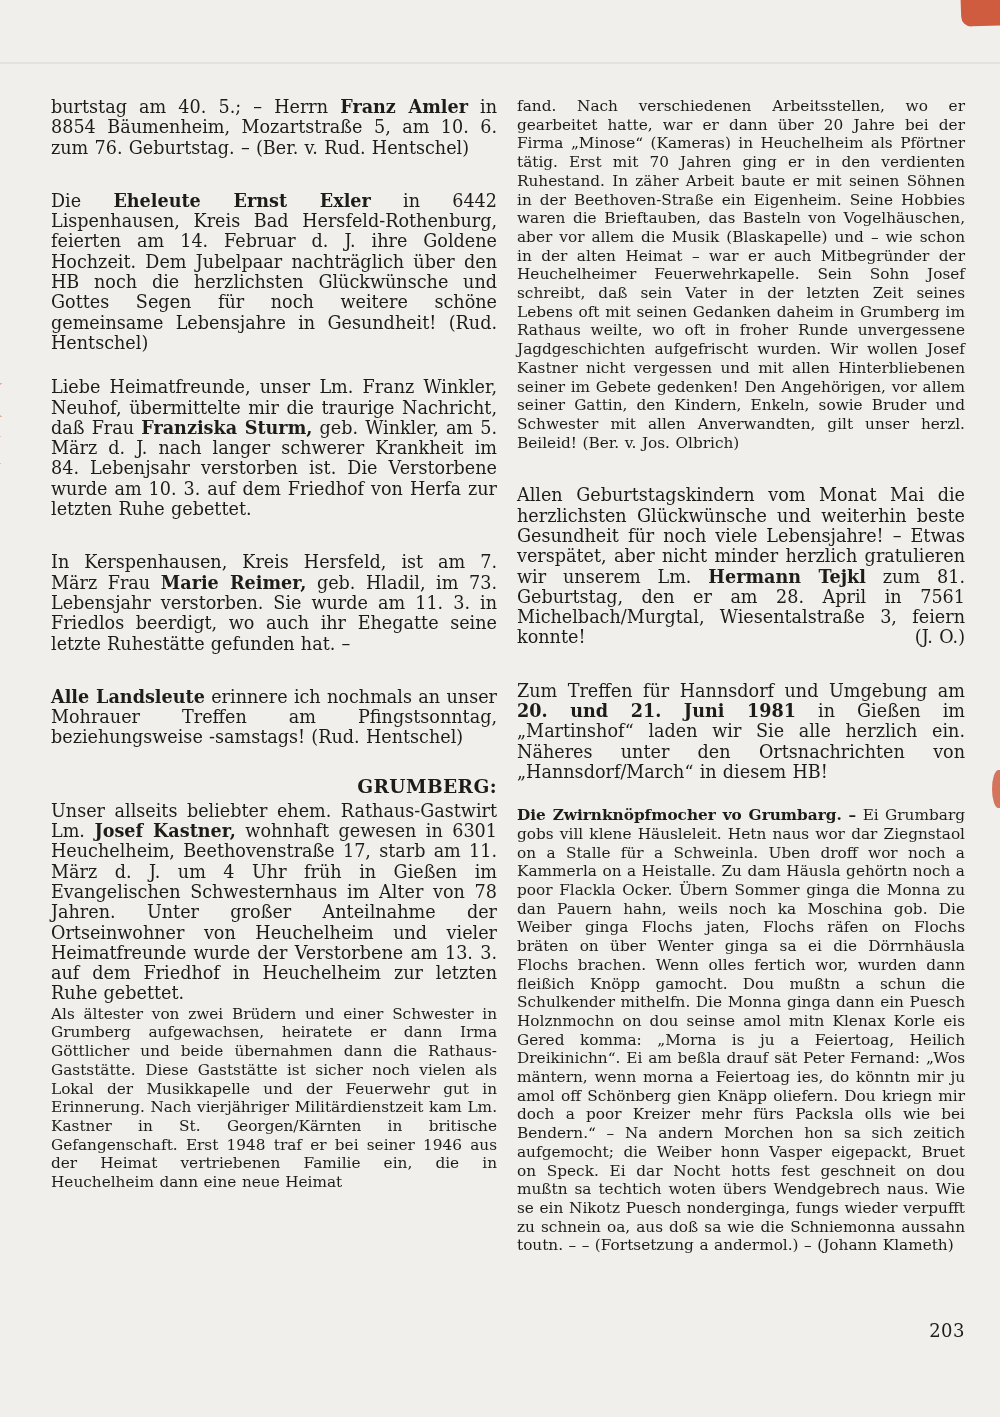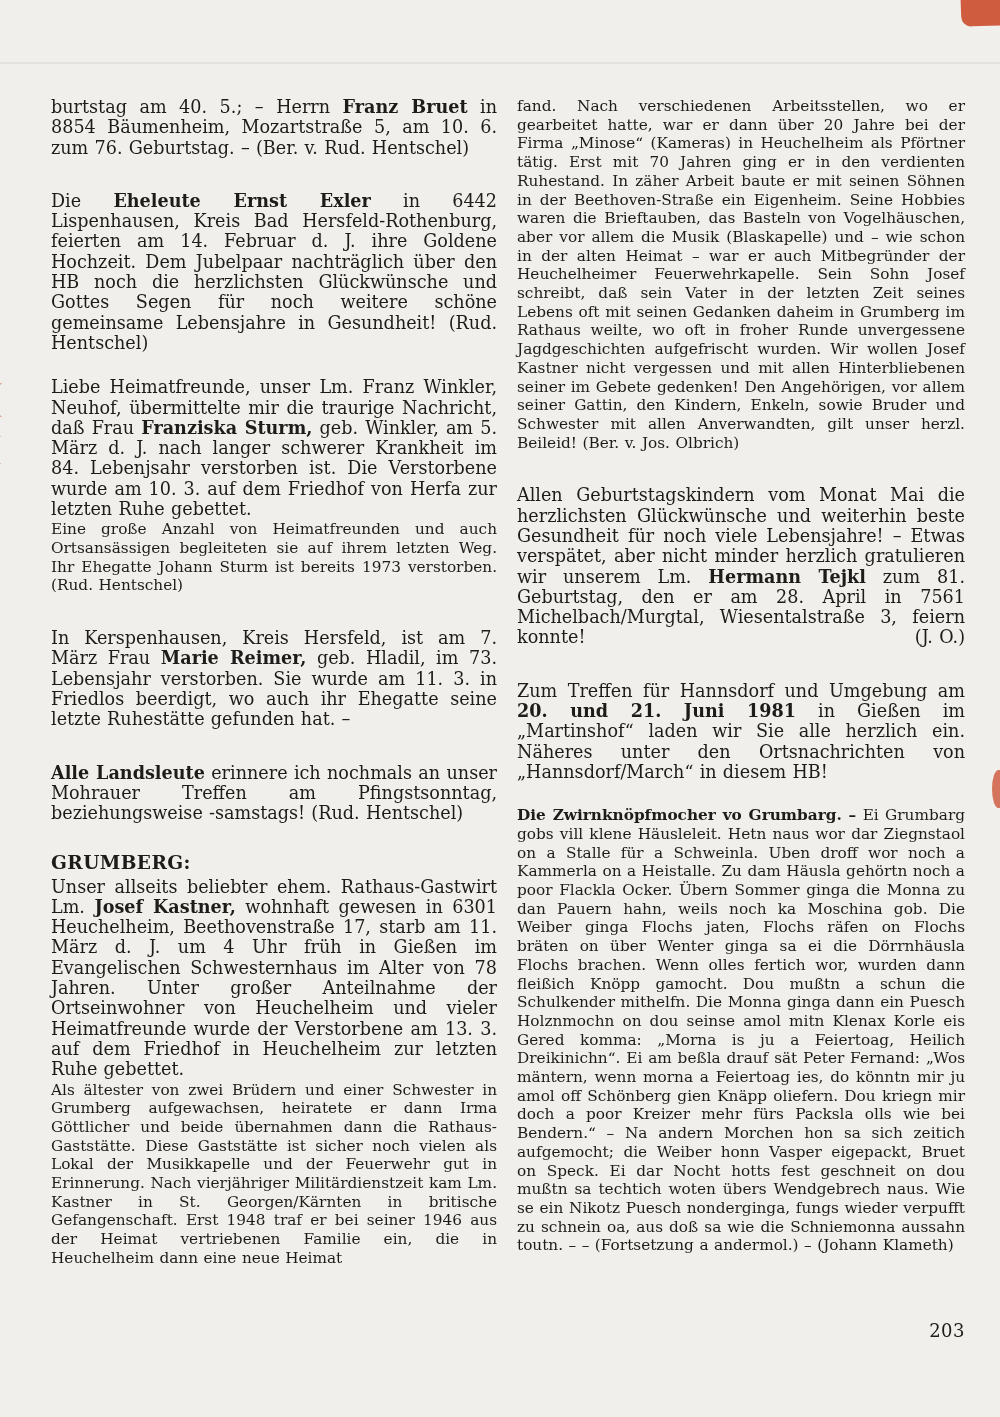--- a/index.html
+++ b/index.html
@@ -25,21 +25,21 @@
     text-align: justify;
     hyphens: auto;
     -webkit-hyphens: auto;
     word-spacing: 0.04em;
   }
   .col-left  { left: 51px;  width: 446px; }
   .col-right { left: 517px; width: 448px; }
   p { margin: 0; }
   .p-body    { font-size: 17.6px; line-height: 20.3px; margin-top: 33px; }
   .p-small   { font-size: 15.3px; line-height: 18.7px; margin-top: 1px; }
-  .p-heading { font-size: 18.6px; line-height: 22px; margin-top: 28px; font-weight: bold; letter-spacing: 0.4px; text-align: left; }
+  .p-heading { font-size: 18.6px; line-height: 22px; margin-top: 28px; font-weight: bold; letter-spacing: 0.4px; text-align: right; }
   .col p:first-child { margin-top: 0; }
   .p-heading + .p-body { margin-top: 3px; }
   .col-left p:nth-child(3) { margin-top: 24px; }   
   .col-right p:nth-child(4) { margin-top: 24px; }  
   b { font-weight: bold; }
   .push-right { float: right; }
   .page-number {
     position: absolute;
     top: 1320px;
     right: 35px;
@@ -72,24 +72,23 @@
   }
 </style>
 </head>
 <body>
 
 <div class="page" style="background-color: rgb(240, 239, 235);">
 
   <div class="crease"></div>
 
   <div class="col col-left">
-      <p class="p-body"><span>burtstag am 40. 5.; – Herrn </span><b>Franz Bruet</b><span> in 8854 Bäumenheim, Mozartstraße 5, am 10. 6. zum 76. Geburtstag. – (Ber. v. Rud. Hentschel)</span></p>
+      <p class="p-body"><span>burtstag am 40. 5.; – Herrn </span><b>Franz Amler</b><span> in 8854 Bäumenheim, Mozartstraße 5, am 10. 6. zum 76. Geburtstag. – (Ber. v. Rud. Hentschel)</span></p>
       <p class="p-body"><span>Die </span><b>Eheleute Ernst Exler</b><span> in 6442 Lispenhausen, Kreis Bad Hersfeld-Rothenburg, feierten am 14. Februar d. J. ihre Goldene Hochzeit. Dem Jubelpaar nachträglich über den HB noch die herzlichsten Glückwünsche und Gottes Segen für noch weitere schöne gemeinsame Lebensjahre in Gesundheit! (Rud. Hentschel)</span></p>
       <p class="p-body"><span>Liebe Heimatfreunde, unser Lm. Franz Winkler, Neuhof, übermittelte mir die traurige Nachricht, daß Frau </span><b>Franziska Sturm,</b><span> geb. Winkler, am 5. März d. J. nach langer schwerer Krankheit im 84. Lebenjsahr verstorben ist. Die Verstorbene wurde am 10. 3. auf dem Friedhof von Herfa zur letzten Ruhe gebettet.</span></p>
-      <p class="p-small"><span>Eine große Anzahl von Heimatfreunden und auch Ortsansässigen begleiteten sie auf ihrem letzten Weg. Ihr Ehegatte Johann Sturm ist bereits 1973 verstorben. (Rud. Hentschel)</span></p>
       <p class="p-body"><span>In Kerspenhausen, Kreis Hersfeld, ist am 7. März Frau </span><b>Marie Reimer,</b><span> geb. Hladil, im 73. Lebensjahr verstorben. Sie wurde am 11. 3. in Friedlos beerdigt, wo auch ihr Ehegatte seine letzte Ruhestätte gefunden hat. –</span></p>
       <p class="p-body"><b>Alle Landsleute</b><span> erinnere ich nochmals an unser Mohrauer Treffen am Pfingstsonntag, beziehungsweise -samstags! (Rud. Hentschel)</span></p>
       <p class="p-heading"><span>GRUMBERG:</span></p>
       <p class="p-body"><span>Unser allseits beliebter ehem. Rathaus-Gastwirt Lm. </span><b>Josef Kastner,</b><span> wohnhaft gewesen in 6301 Heuchelheim, Beethovenstraße 17, starb am 11. März d. J. um 4 Uhr früh in Gießen im Evangelischen Schwesternhaus im Alter von 78 Jahren. Unter großer Anteilnahme der Ortseinwohner von Heuchelheim und vieler Heimatfreunde wurde der Verstorbene am 13. 3. auf dem Friedhof in Heuchelheim zur letzten Ruhe gebettet.</span></p>
       <p class="p-small"><span>Als ältester von zwei Brüdern und einer Schwester in Grumberg aufgewachsen, heiratete er dann Irma Göttlicher und beide übernahmen dann die Rathaus-Gaststätte. Diese Gaststätte ist sicher noch vielen als Lokal der Musikkapelle und der Feuerwehr gut in Erinnerung. Nach vierjähriger Militärdienstzeit kam Lm. Kastner in St. Georgen/Kärnten in britische Gefangenschaft. Erst 1948 traf er bei seiner 1946 aus der Heimat vertriebenen Familie ein, die in Heuchelheim dann eine neue Heimat</span></p>
     </div>
 
   <div class="col col-right">
       <p class="p-small"><span>fand. Nach verschiedenen Arbeitsstellen, wo er gearbeitet hatte, war er dann über 20 Jahre bei der Firma „Minose“ (Kameras) in Heuchelheim als Pförtner tätig. Erst mit 70 Jahren ging er in den verdienten Ruhestand. In zäher Arbeit baute er mit seinen Söhnen in der Beethoven-Straße ein Eigenheim. Seine Hobbies waren die Brieftauben, das Basteln von Vogelhäuschen, aber vor allem die Musik (Blaskapelle) und – wie schon in der alten Heimat – war er auch Mitbegründer der Heuchelheimer Feuerwehrkapelle. Sein Sohn Josef schreibt, daß sein Vater in der letzten Zeit seines Lebens oft mit seinen Gedanken daheim in Grumberg im Rathaus weilte, wo oft in froher Runde unvergessene Jagdgeschichten aufgefrischt wurden. Wir wollen Josef Kastner nicht vergessen und mit allen Hinterbliebenen seiner im Gebete gedenken! Den Angehörigen, vor allem seiner Gattin, den Kindern, Enkeln, sowie Bruder und Schwester mit allen Anverwandten, gilt unser herzl. Beileid! (Ber. v. Jos. Olbrich)</span></p>
       <p class="p-body"><span>Allen Geburtstagskindern vom Monat Mai die herzlichsten Glückwünsche und weiterhin beste Gesundheit für noch viele Lebensjahre! – Etwas verspätet, aber nicht minder herzlich gratulieren wir unserem Lm. </span><b>Hermann Tejkl</b><span> zum 81. Geburtstag, den er am 28. April in 7561 Michelbach/Murgtal, Wiesentalstraße 3, feiern konnte! </span><span class="push-right">(J. O.)</span></p>

